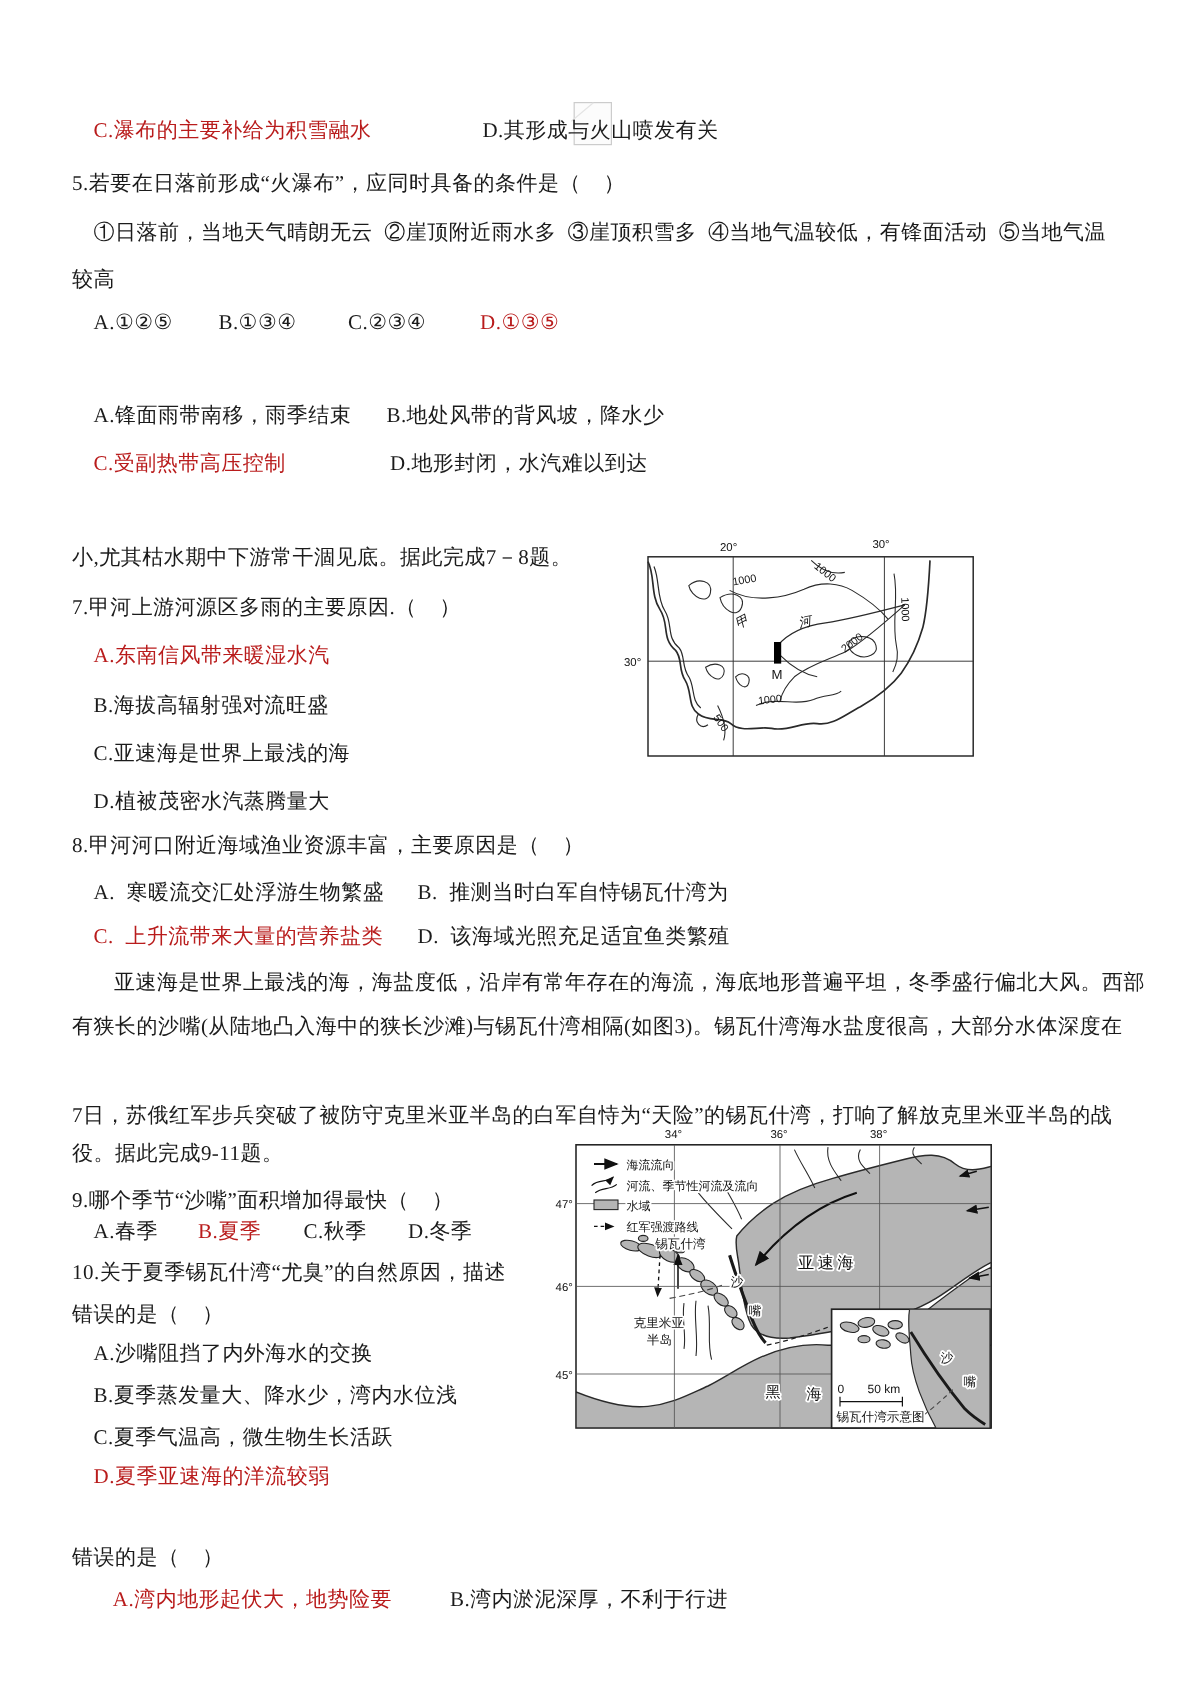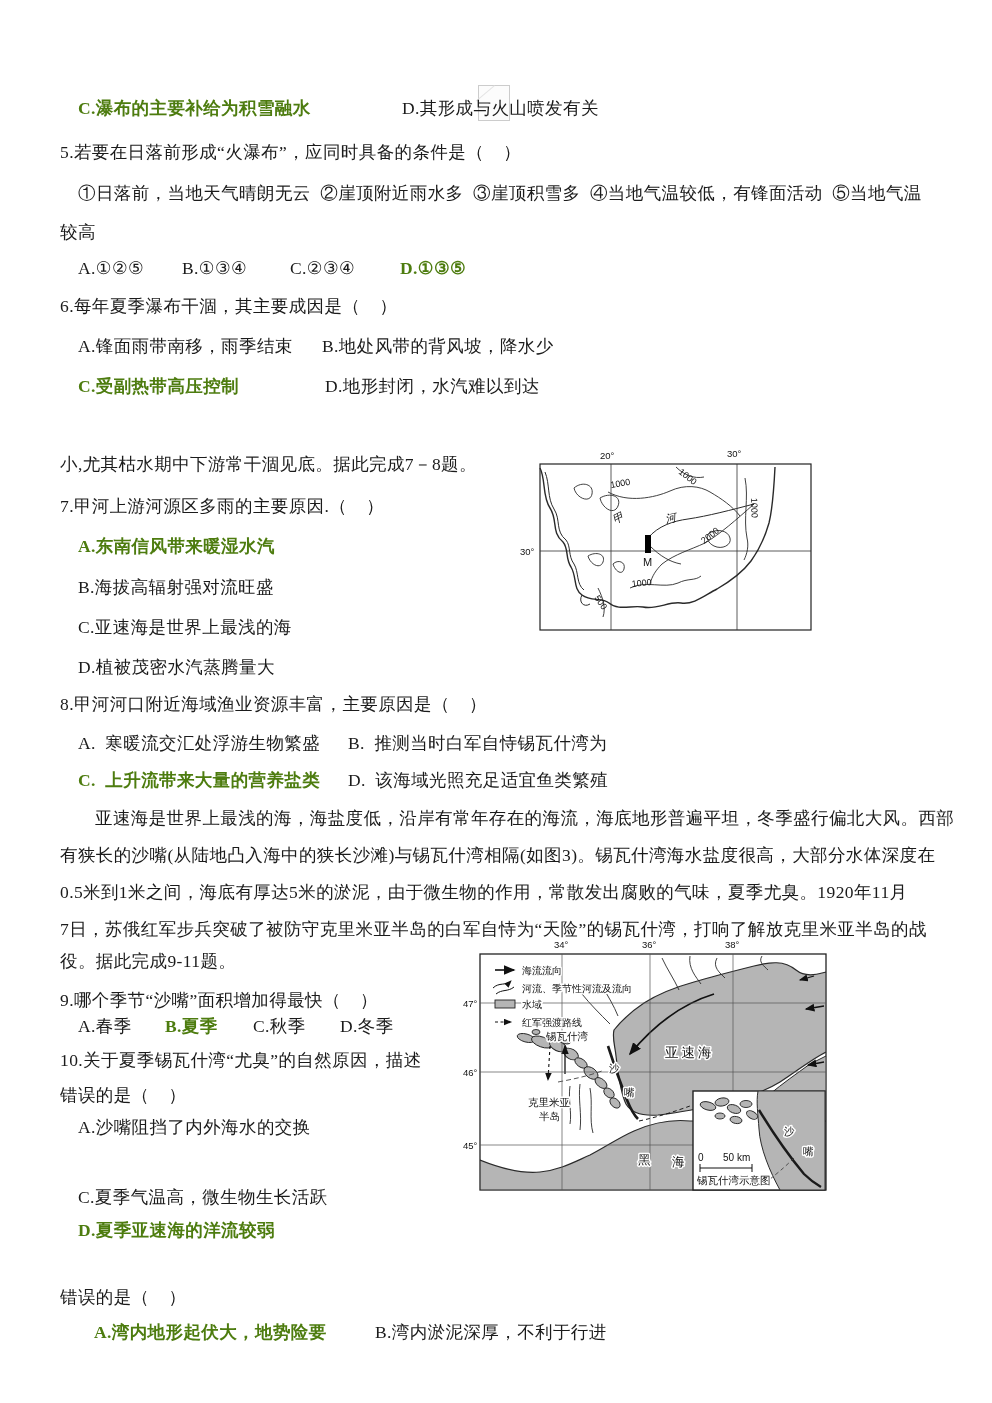--- a/index.html
+++ b/index.html
@@ -1,19 +1,19 @@
 <!DOCTYPE html>
 <html><head>
 <meta charset="utf-8">
 <style>
   html,body{margin:0;padding:0;background:#ffffff;}
   .page{position:relative;width:992px;height:1403px;background:#fff;overflow:hidden;
         font-family:"Liberation Serif","DejaVu Serif",serif;color:#1b1b1b;}
   .ln{position:absolute;white-space:pre;font-size:17.5px;line-height:1.25;letter-spacing:.4px;}
-  .red{color:#4d7c0f;font-weight:bold;}
+  .red{color:#b91c1c;}
   .ghost{position:absolute;left:478px;top:85px;width:30px;height:34px;
          border:1px solid #cccccc;background:rgba(250,250,250,.55);}
   .ghost::after{content:"";position:absolute;left:2px;top:4px;width:24px;height:24px;
          border-top:1px solid #e4e4e4;transform:rotate(-40deg);}
   .map{position:absolute;}
   .map text{font-family:"Liberation Sans","DejaVu Sans",sans-serif;fill:#111;}
   .halo{paint-order:stroke;stroke:#ffffff;stroke-width:3px;stroke-linejoin:round;}
   .mapline{fill:none;stroke:#2a2a2a;}
 </style>
 </head>
@@ -27,21 +27,20 @@
   <div class="ln" style="left:402px;top:98px">D.其形成与火山喷发有关</div>
 
   <div class="ln" style="left:60px;top:142px">5.若要在日落前形成“火瀑布”，应同时具备的条件是（    ）</div>
   <div class="ln" style="left:78px;top:183px">①日落前，当地天气晴朗无云  ②崖顶附近雨水多  ③崖顶积雪多  ④当地气温较低，有锋面活动  ⑤当地气温</div>
   <div class="ln" style="left:60px;top:222px">较高</div>
   <div class="ln" style="left:78px;top:258px">A.①②⑤</div>
   <div class="ln" style="left:182px;top:258px">B.①③④</div>
   <div class="ln" style="left:290px;top:258px">C.②③④</div>
   <div class="ln red" style="left:400px;top:258px">D.①③⑤</div>
 
-  <div class="ln" style="left:60px;top:296px">6.每年夏季瀑布干涸，其主要成因是（    ）</div>
   <div class="ln" style="left:78px;top:336px">A.锋面雨带南移，雨季结束</div>
   <div class="ln" style="left:322px;top:336px">B.地处风带的背风坡，降水少</div>
   <div class="ln red" style="left:78px;top:376px">C.受副热带高压控制</div>
   <div class="ln" style="left:325px;top:376px">D.地形封闭，水汽难以到达</div>
 
   <div class="ln" style="left:60px;top:454px">小,尤其枯水期中下游常干涸见底。据此完成7－8题。</div>
 
   <div class="ln" style="left:60px;top:496px">7.甲河上游河源区多雨的主要原因.（    ）</div>
   <div class="ln red" style="left:78px;top:536px">A.东南信风带来暖湿水汽</div>
   <div class="ln" style="left:78px;top:577px">B.海拔高辐射强对流旺盛</div>
@@ -49,33 +48,33 @@
   <div class="ln" style="left:78px;top:657px">D.植被茂密水汽蒸腾量大</div>
 
   <div class="ln" style="left:60px;top:694px">8.甲河河口附近海域渔业资源丰富，主要原因是（    ）</div>
   <div class="ln" style="left:78px;top:733px">A.  寒暖流交汇处浮游生物繁盛</div>
   <div class="ln" style="left:348px;top:733px">B.  推测当时白军自恃锡瓦什湾为</div>
   <div class="ln red" style="left:78px;top:770px">C.  上升流带来大量的营养盐类</div>
   <div class="ln" style="left:95px;top:808px">亚速海是世界上最浅的海，海盐度低，沿岸有常年存在的海流，海底地形普遍平坦，冬季盛行偏北大风。西部</div>
 
   <div class="ln" style="left:348px;top:770px">D.  该海域光照充足适宜鱼类繁殖</div>
   <div class="ln" style="left:60px;top:845px">有狭长的沙嘴(从陆地凸入海中的狭长沙滩)与锡瓦什湾相隔(如图3)。锡瓦什湾海水盐度很高，大部分水体深度在</div>
-  <div class="ln" style="left:60px;top:882px">0.5米到1米之间，海底有厚达5米的淤泥，由于微生物的作用，常散发出腐败的气味，夏季尤臭。1920年11月</div>
   <div class="ln" style="left:60px;top:919px">7日，苏俄红军步兵突破了被防守克里米亚半岛的白军自恃为“天险”的锡瓦什湾，打响了解放克里米亚半岛的战</div>
   <div class="ln" style="left:60px;top:951px">役。据此完成9-11题。</div>
 
   <div class="ln" style="left:60px;top:990px">9.哪个季节“沙嘴”面积增加得最快（    ）</div>
   <div class="ln" style="left:78px;top:1016px">A.春季</div>
   <div class="ln red" style="left:165px;top:1016px">B.夏季</div>
   <div class="ln" style="left:253px;top:1016px">C.秋季</div>
   <div class="ln" style="left:340px;top:1016px">D.冬季</div>
 
   <div class="ln" style="left:60px;top:1050px">10.关于夏季锡瓦什湾“尤臭”的自然原因，描述</div>
   <div class="ln" style="left:60px;top:1085px">错误的是（    ）</div>
   <div class="ln" style="left:78px;top:1117px">A.沙嘴阻挡了内外海水的交换</div>
+  <div class="ln" style="left:78px;top:1152px">B.夏季蒸发量大、降水少，湾内水位浅</div>
   <div class="ln" style="left:78px;top:1187px">C.夏季气温高，微生物生长活跃</div>
   <div class="ln red" style="left:78px;top:1220px">D.夏季亚速海的洋流较弱</div>
 
   <div class="ln" style="left:60px;top:1287px">错误的是（    ）</div>
   <div class="ln red" style="left:94px;top:1322px">A.湾内地形起伏大，地势险要</div>
   <div class="ln" style="left:375px;top:1322px">B.湾内淤泥深厚，不利于行进</div>
 
   <svg class="map" style="left:518px;top:446px" width="332" height="210" viewBox="0 0 332 210">
     <rect x="22" y="18" width="271" height="166" fill="#fff" stroke="#222" stroke-width="1.2"></rect>
 

